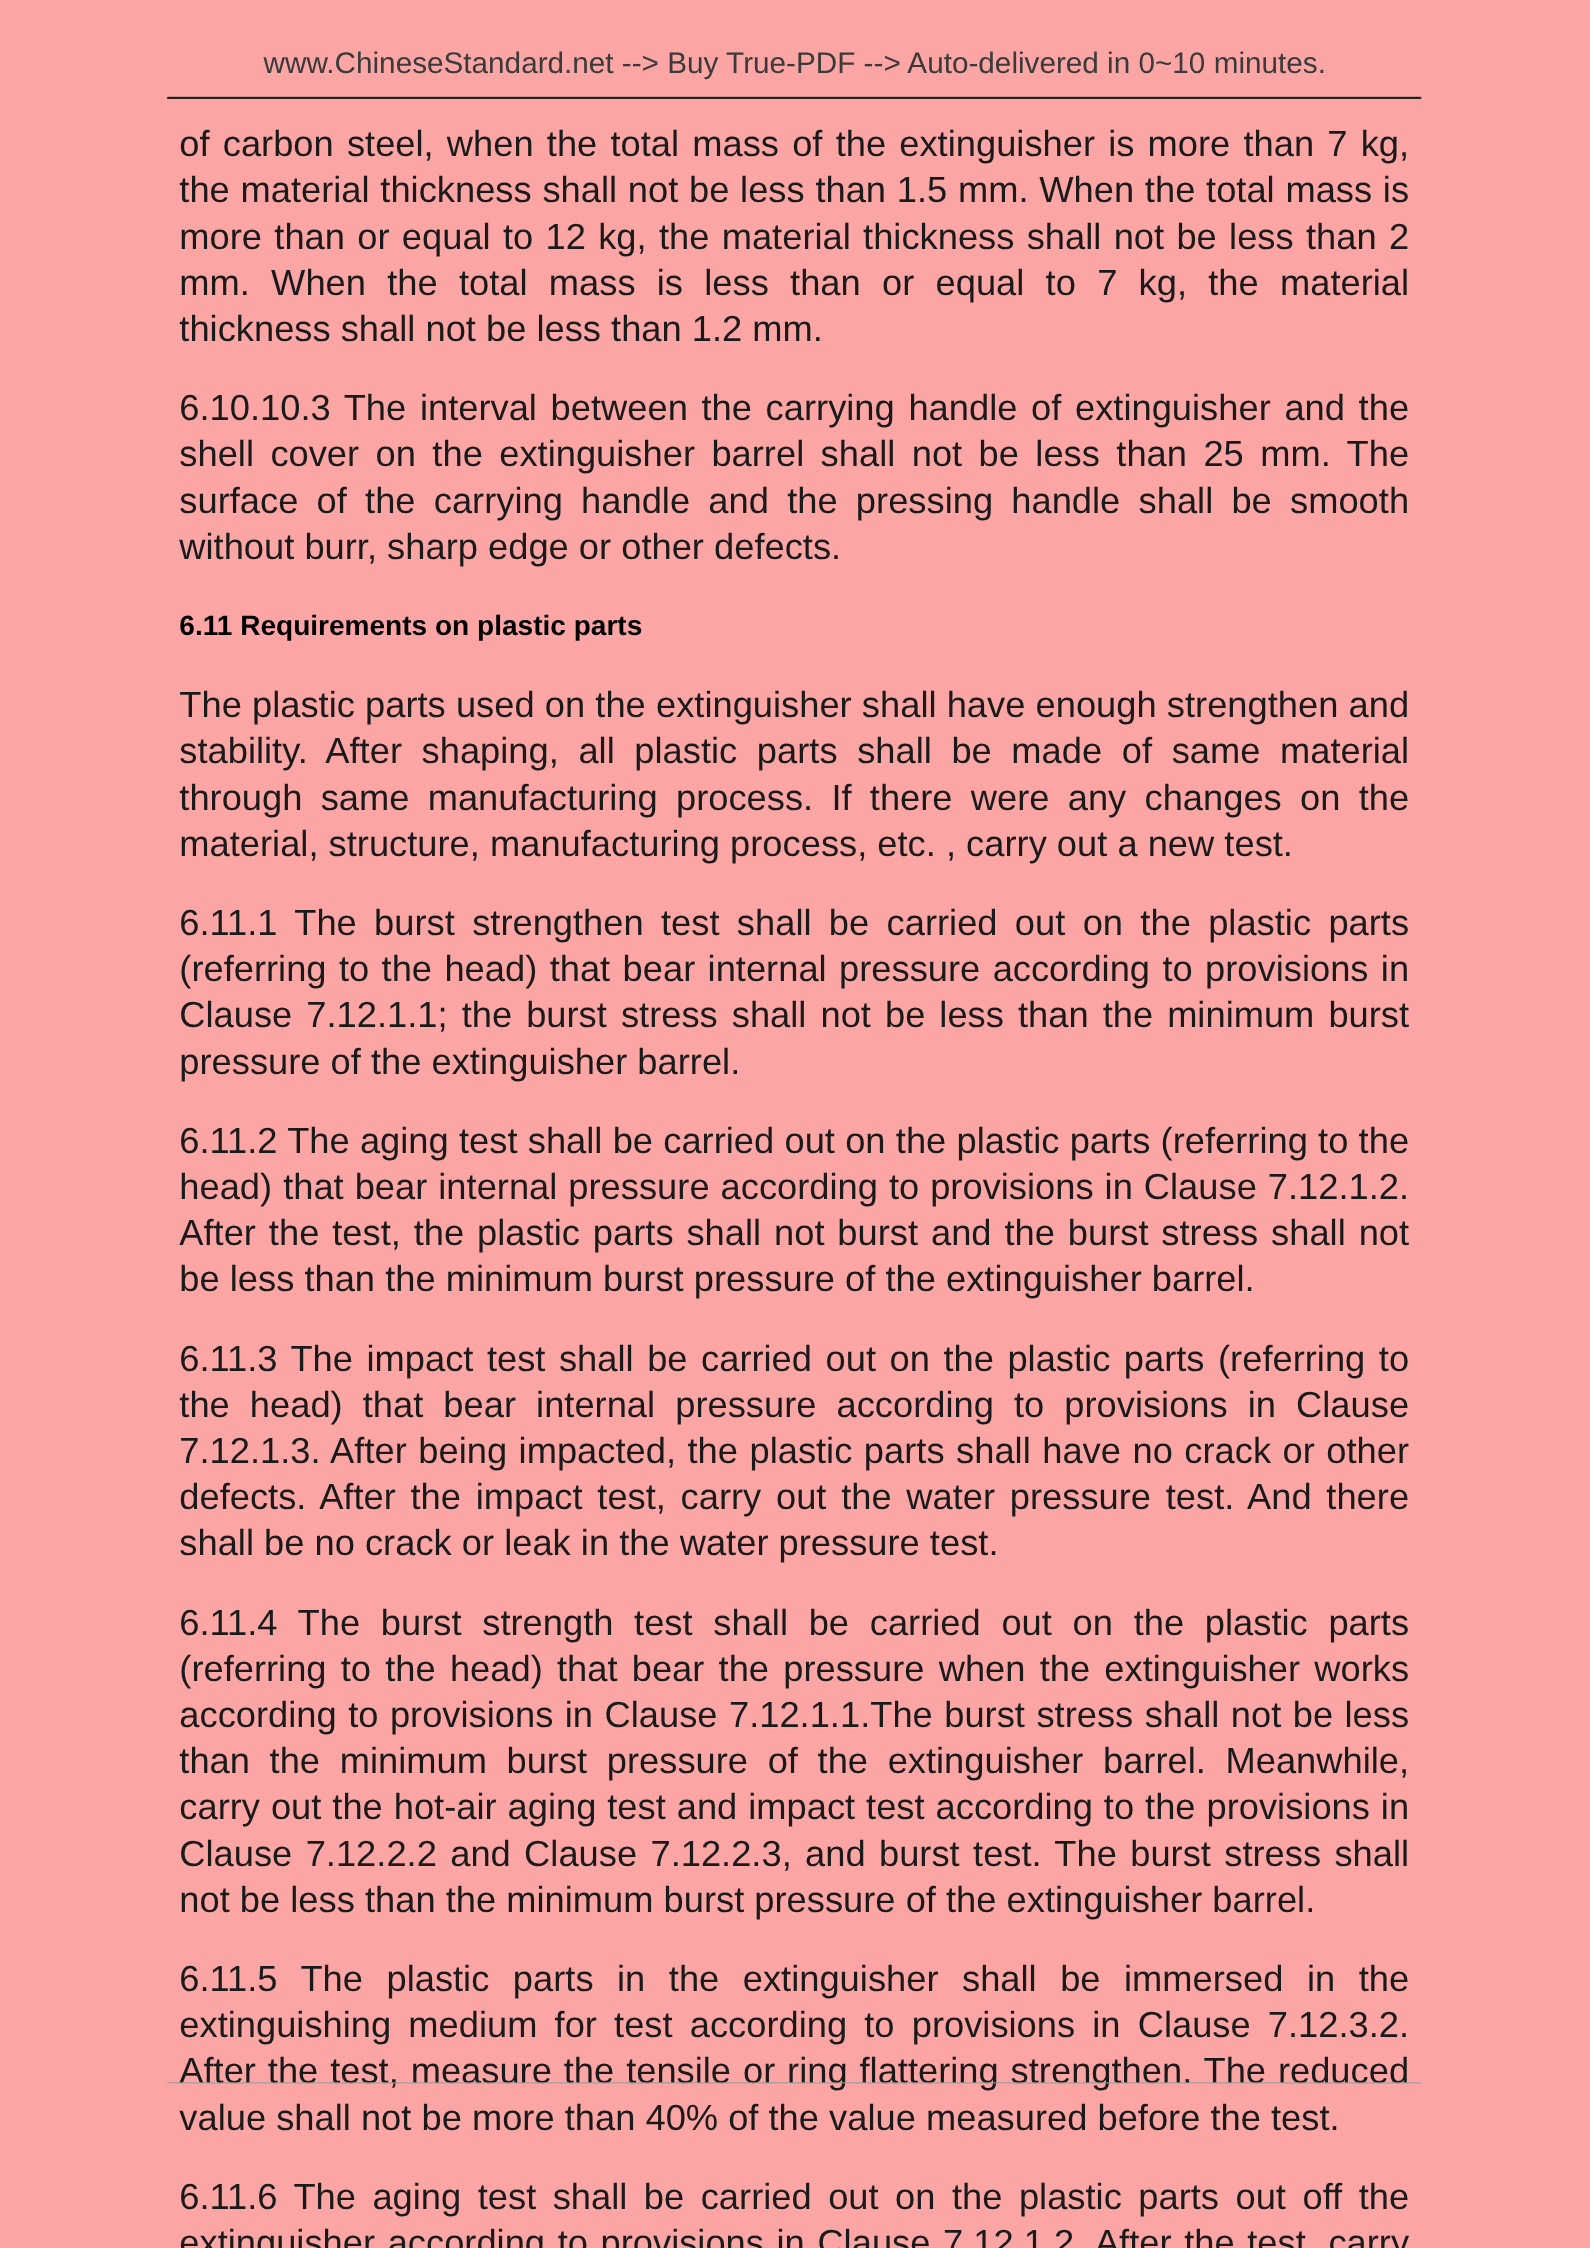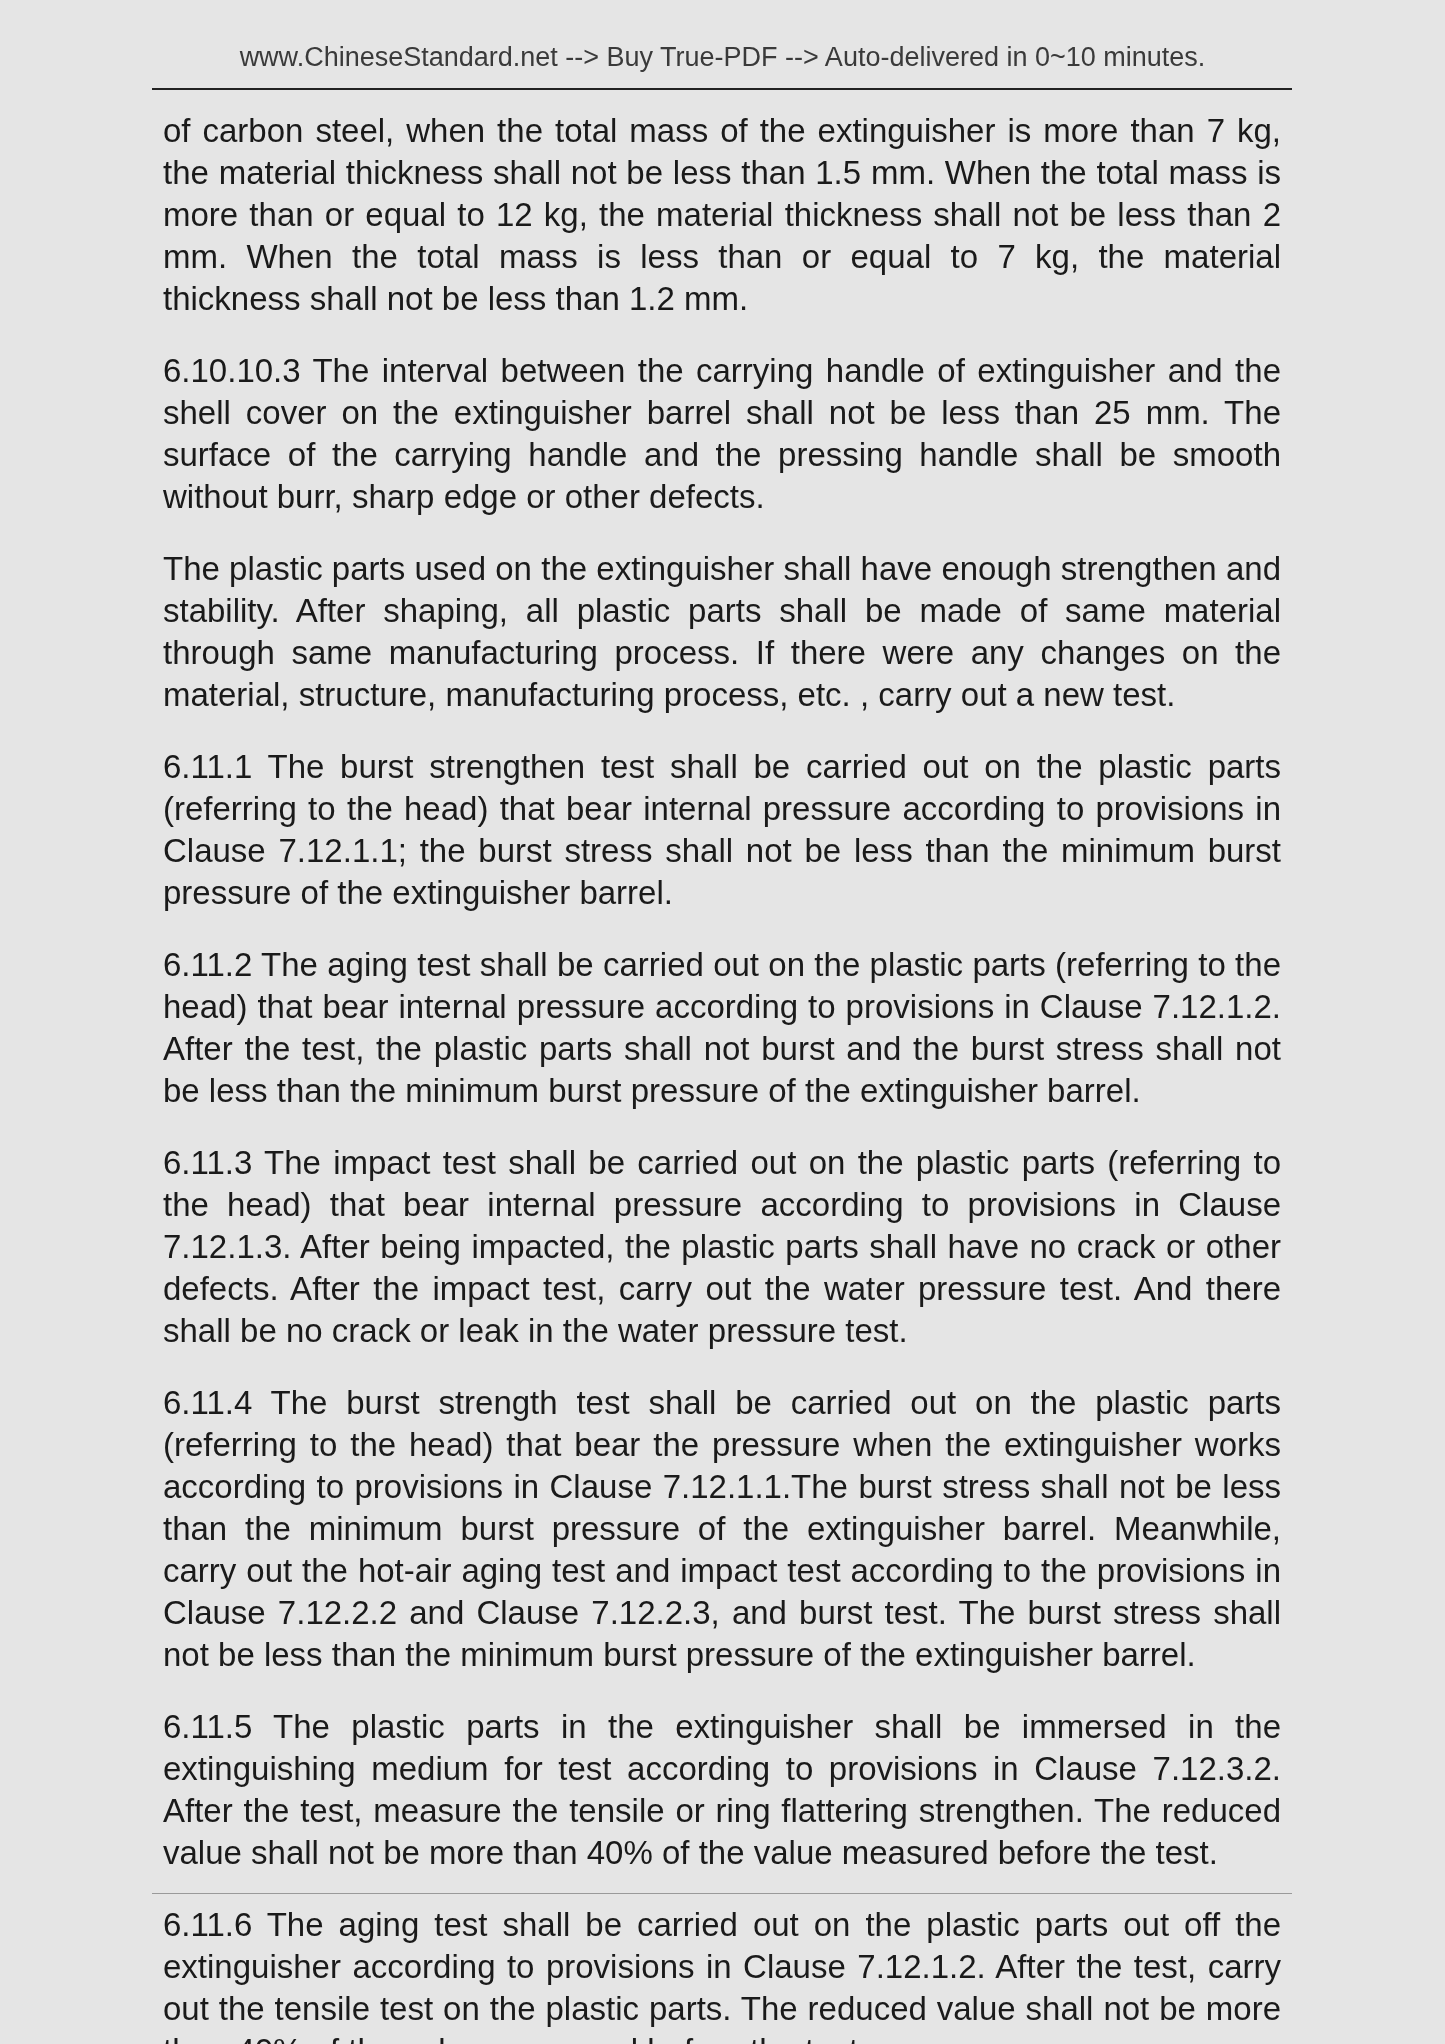--- a/index.html
+++ b/index.html
@@ -8,21 +8,21 @@
     background: #ffffff;
   }
   body {
     font-family: "Liberation Sans", sans-serif;
     color: #000000;
   }
   .page {
     position: relative;
     width: 1445px;
     height: 2044px;
-    background: #e5e5e5;
+    background: #fca5a5;
     box-sizing: border-box;
     overflow: hidden;
   }
 
   
   .promo-header {
     position: absolute;
     top: 42px;
     left: 0;
     width: 1445px;
@@ -131,20 +131,21 @@
   <div class="content">
 
     <p class="para">
       <span>of carbon steel, when the total mass of the extinguisher is more than 7 kg, the material thickness shall not be less than 1.5 mm. When the total mass is more than or equal to 12 kg, the material thickness shall not be less than 2 mm. When the total mass is less than or equal to 7 kg, the material thickness shall not be less than 1.2 mm.</span>
     </p>
 
     <p class="para">
       <span class="num">6.10.10.3</span><span> The interval between the carrying handle of extinguisher and the shell cover on the extinguisher barrel shall not be less than 25 mm. The surface of the carrying handle and the pressing handle shall be smooth without burr, sharp edge or other defects.</span>
     </p>
 
+    <h2 class="heading">6.11 Requirements on plastic parts</h2>
 
     <p class="para">
       <span>The plastic parts used on the extinguisher shall have enough strengthen and stability. After shaping, all plastic parts shall be made of same material through same manufacturing process. If there were any changes on the material, structure, manufacturing process, etc. , carry out a new test.</span>
     </p>
 
     <p class="para">
       <span class="num">6.11.1</span><span> The burst strengthen test shall be carried out on the plastic parts (referring to the head) that bear internal pressure according to provisions in Clause 7.12.1.1; the burst stress shall not be less than the minimum burst pressure of the extinguisher barrel.</span>
     </p>
 
     <p class="para">

